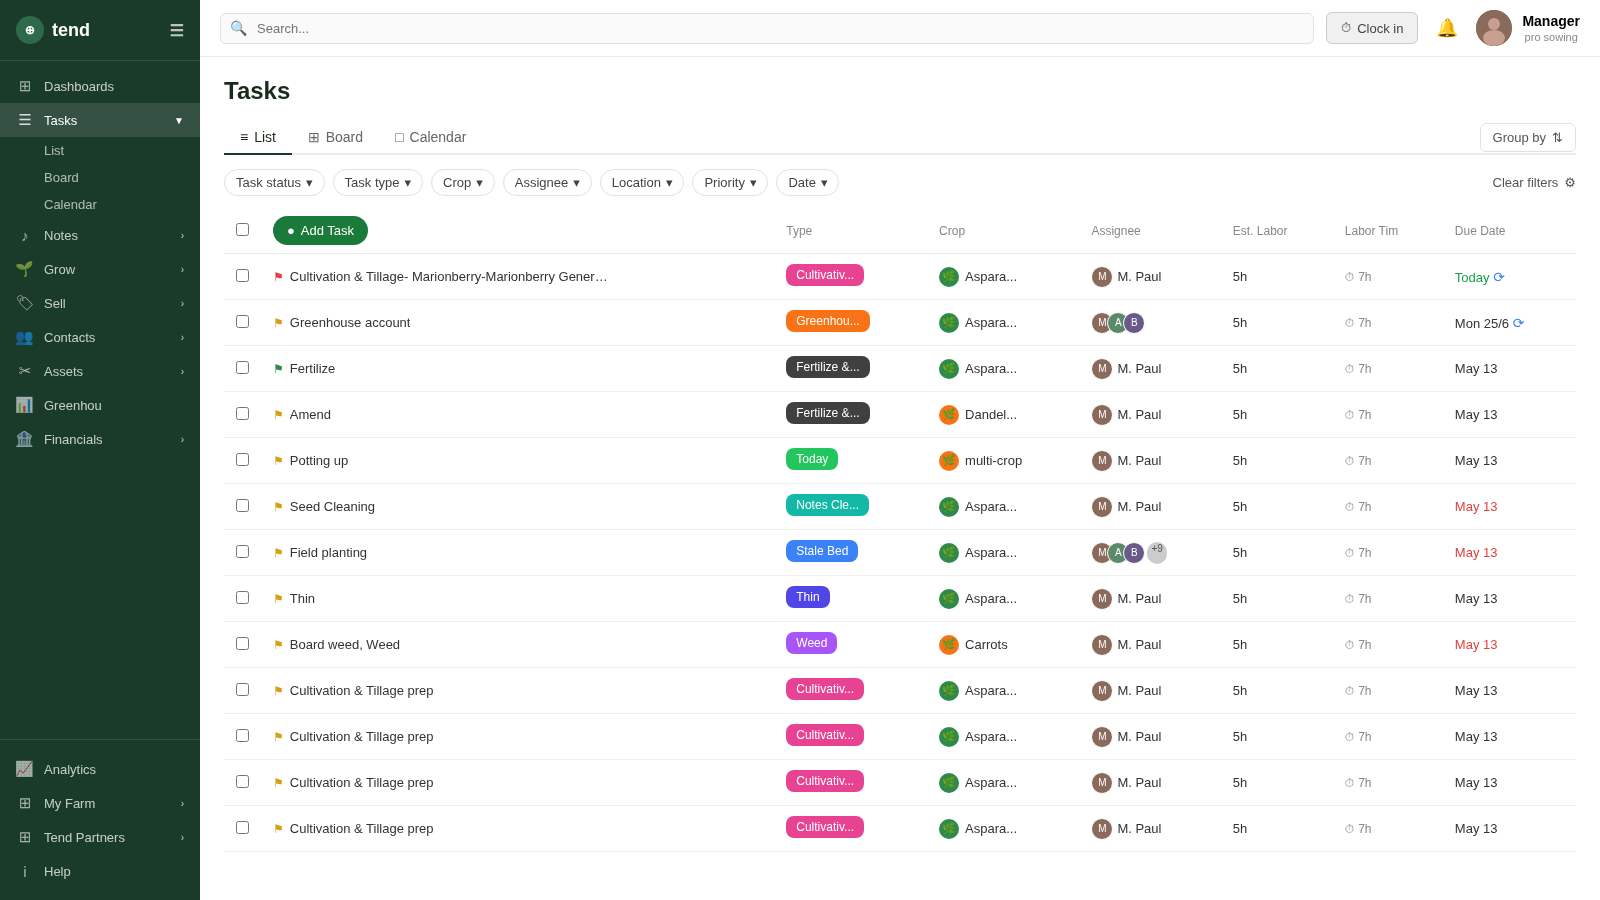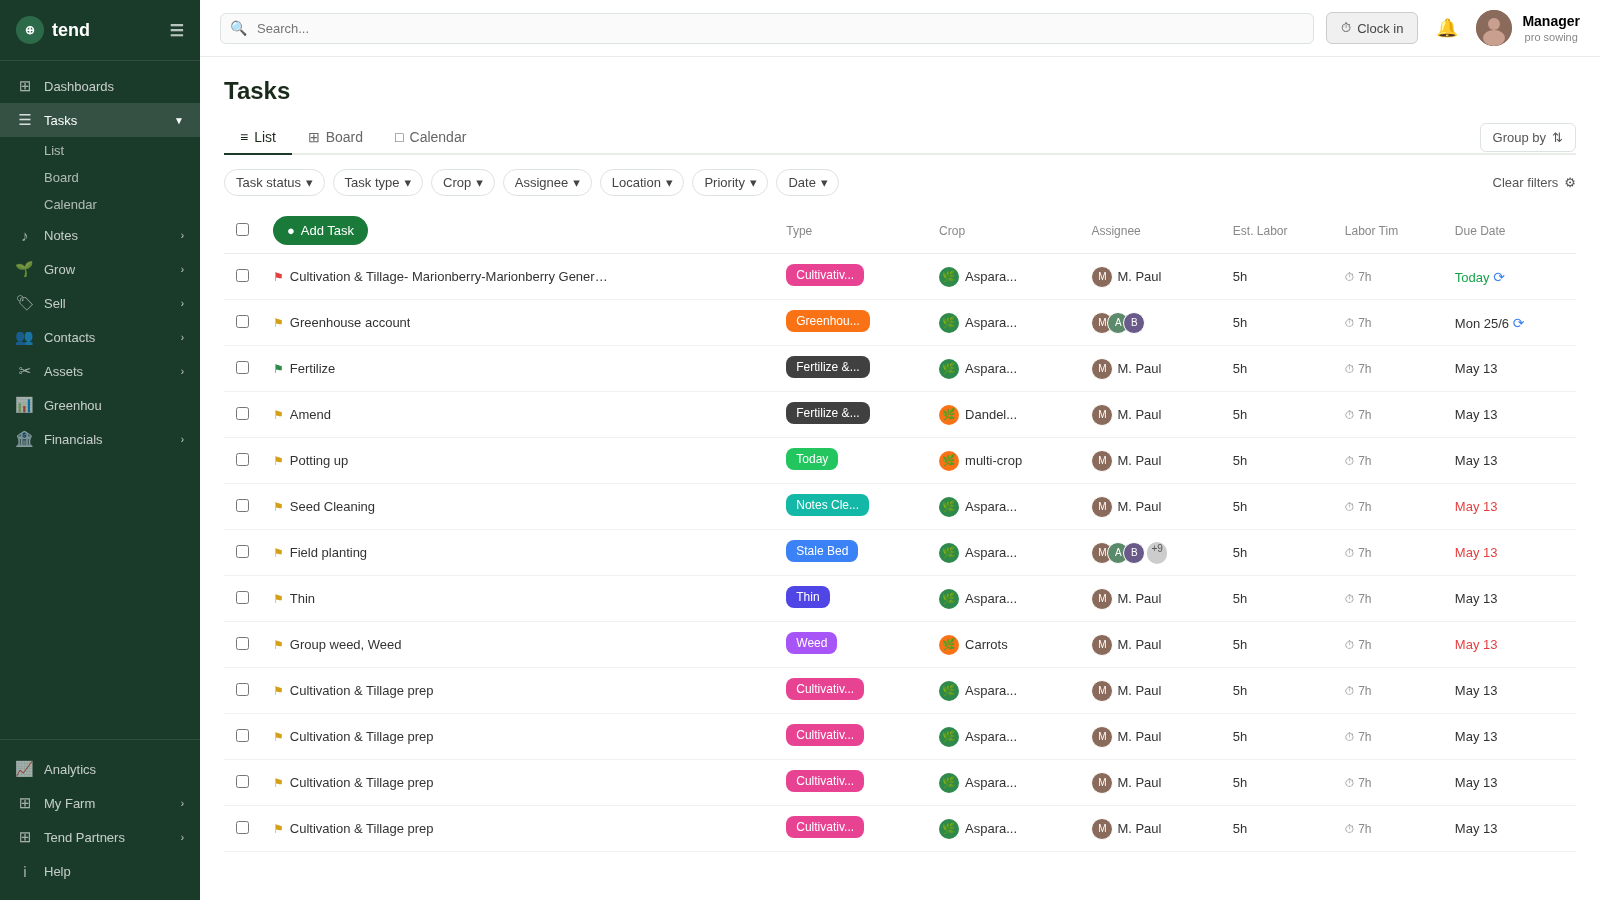--- a/index.html
+++ b/index.html
@@ -587,21 +587,21 @@
       
     </td>
   </tr>
           <tr>
     <td class="checkbox-cell">
       <input type="checkbox" style="">
     </td>
     <td>
       <div class="task-name">
         <span class="flag-icon flag-yellow">⚑</span>
-        <span style="white-space:nowrap;overflow:hidden;text-overflow:ellipsis;max-width:320px;">Group weed, Weed</span>
+        <span style="white-space:nowrap;overflow:hidden;text-overflow:ellipsis;max-width:320px;">Board weed, Weed</span>
       </div>
     </td>
     <td>
       <span class="type-badge type-weed">Weed</span>
     </td>
     <td>
       <div class="crop-cell">
         <div class="crop-icon" style="background:#f97316;">
                   <span style="font-size:11px;">🌿</span>
                 </div>

